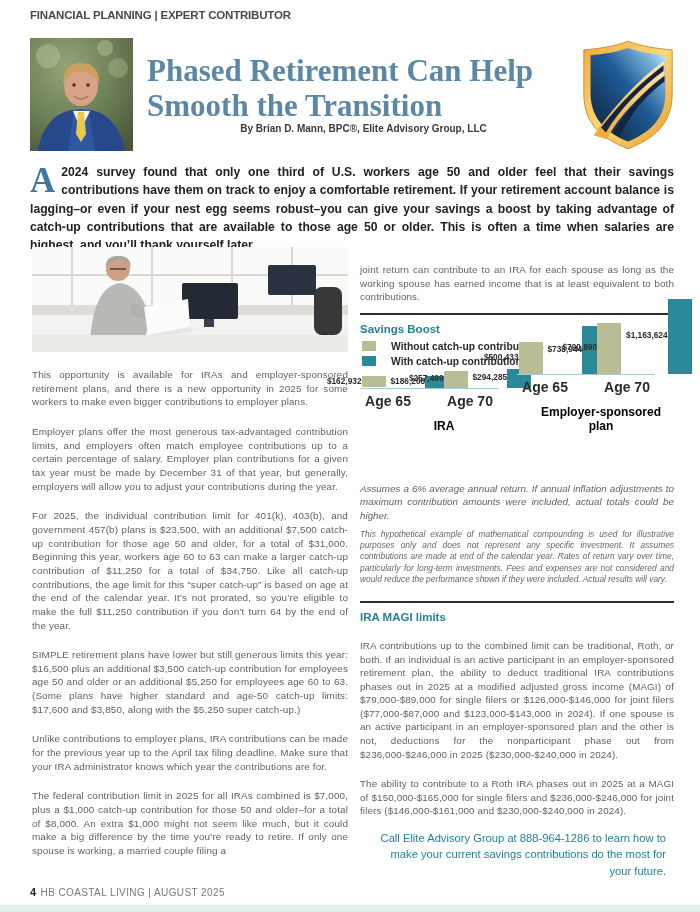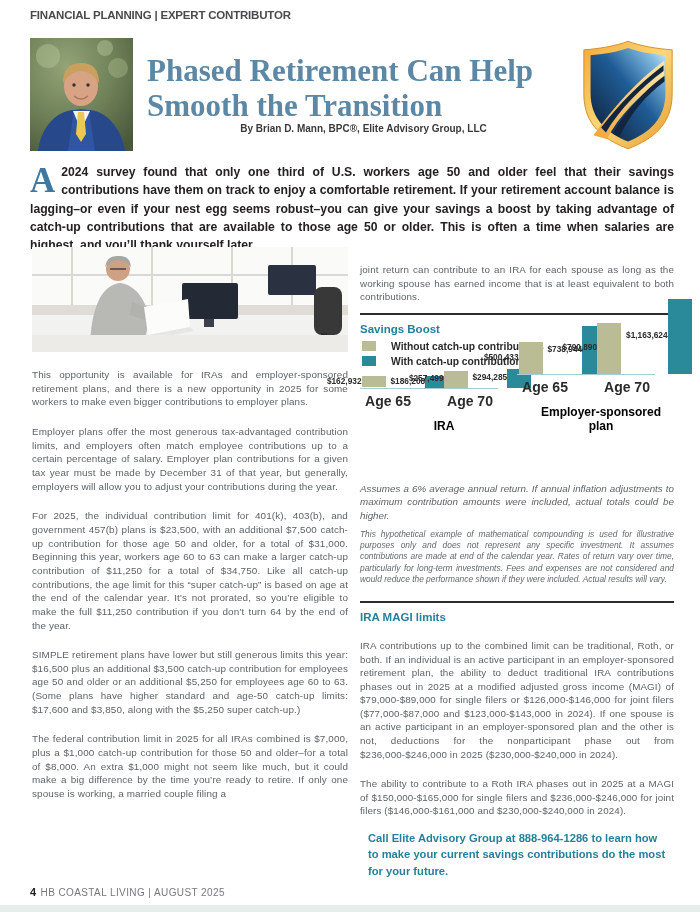--- a/index.html
+++ b/index.html
@@ -50,21 +50,21 @@
   .rule-dark { border:none; border-top:2px solid #2c2c2c; margin:9px 0 8px 0; }
   .note-italic {
     font-style:italic; font-size:9.8px; line-height:1.4; color:#5e6366;
     text-align:justify; margin:9px 0 6px 0;
   }
   .note-fine {
     font-style:italic; font-size:8.4px; line-height:1.35; color:#63686b;
     text-align:justify; margin-bottom:16px;
   }
   .cta {
-    margin-top:12px; text-align:left; font-size:11.2px; font-weight:bold;
+    margin-top:12px; text-align:right; font-size:11.2px; font-weight:normal;
     color:#25809a; line-height:1.5; padding:0 8px;
   }
   
   .chart { position:relative; margin-top:6px; height:132px; }
   .legend { position:absolute; top:0; left:2px; }
   .legend-item { display:flex; align-items:flex-start; gap:15px; margin-bottom:4px; }
   .legend-swatch { width:14px; height:10px; flex:0 0 auto; }
   .legend-label { font-size:10.3px; font-weight:bold; color:#2b2b2b; white-space:nowrap; }
   .chart-body {
     position:absolute; left:0; right:0; top:0;
@@ -179,20 +179,21 @@
         <path d="M100 55 L132 68 L128 78 L98 68 Z" fill="#b1b1ad"></path>
         <polygon points="112,60 156,52 158,80 116,88" fill="#fcfcfa"></polygon>
         <polygon points="116,88 158,80 162,84 120,92" fill="#e6e6e2"></polygon>
         <rect x="0" y="88" width="316" height="17" fill="#ecebe7"></rect>
       </svg>
     </div>
     <p class="body-p">This opportunity is available for IRAs and employer-sponsored retirement plans, and there is a new opportunity in 2025 for some workers to make even bigger contributions to employer plans.</p>
     <p class="body-p">Employer plans offer the most generous tax-advantaged contribution limits, and employers often match employee contributions up to a certain percentage of salary. Employer plan contributions for a given tax year must be made by December 31 of that year, but generally, employers will allow you to adjust your contributions during the year.</p>
     <p class="body-p">For 2025, the individual contribution limit for 401(k), 403(b), and government 457(b) plans is $23,500, with an additional $7,500 catch-up contribution for those age 50 and older, for a total of $31,000. Beginning this year, workers age 60 to 63 can make a larger catch-up contribution of $11,250 for a total of $34,750. Like all catch-up contributions, the age limit for this “super catch-up” is based on age at the end of the calendar year. It’s not prorated, so you’re eligible to make the full $11,250 contribution if you don’t turn 64 by the end of the year.</p>
     <p class="body-p">SIMPLE retirement plans have lower but still generous limits this year: $16,500 plus an additional $3,500 catch-up contribution for employees age 50 and older or an additional $5,250 for employees age 60 to 63. (Some plans have higher standard and age-50 catch-up limits: $17,600 and $3,850, along with the $5,250 super catch-up.)</p>
+    <p class="body-p">Unlike contributions to employer plans, IRA contributions can be made for the previous year up to the April tax filing deadline. Make sure that your IRA administrator knows which year the contributions are for.</p>
     <p class="body-p">The federal contribution limit in 2025 for all IRAs combined is $7,000, plus a $1,000 catch-up contribution for those 50 and older–for a total of $8,000. An extra $1,000 might not seem like much, but it could make a big difference by the time you’re ready to retire. If only one spouse is working, a married couple filing a</p>
   </div>
 
   <div class="col-right">
     <p class="body-p">joint return can contribute to an IRA for each spouse as long as the working spouse has earned income that is at least equivalent to both contributions.</p>
     <hr class="rule-dark">
     <div class="sec-h">Savings Boost</div>
 
     <div class="chart">
       <div class="legend">

